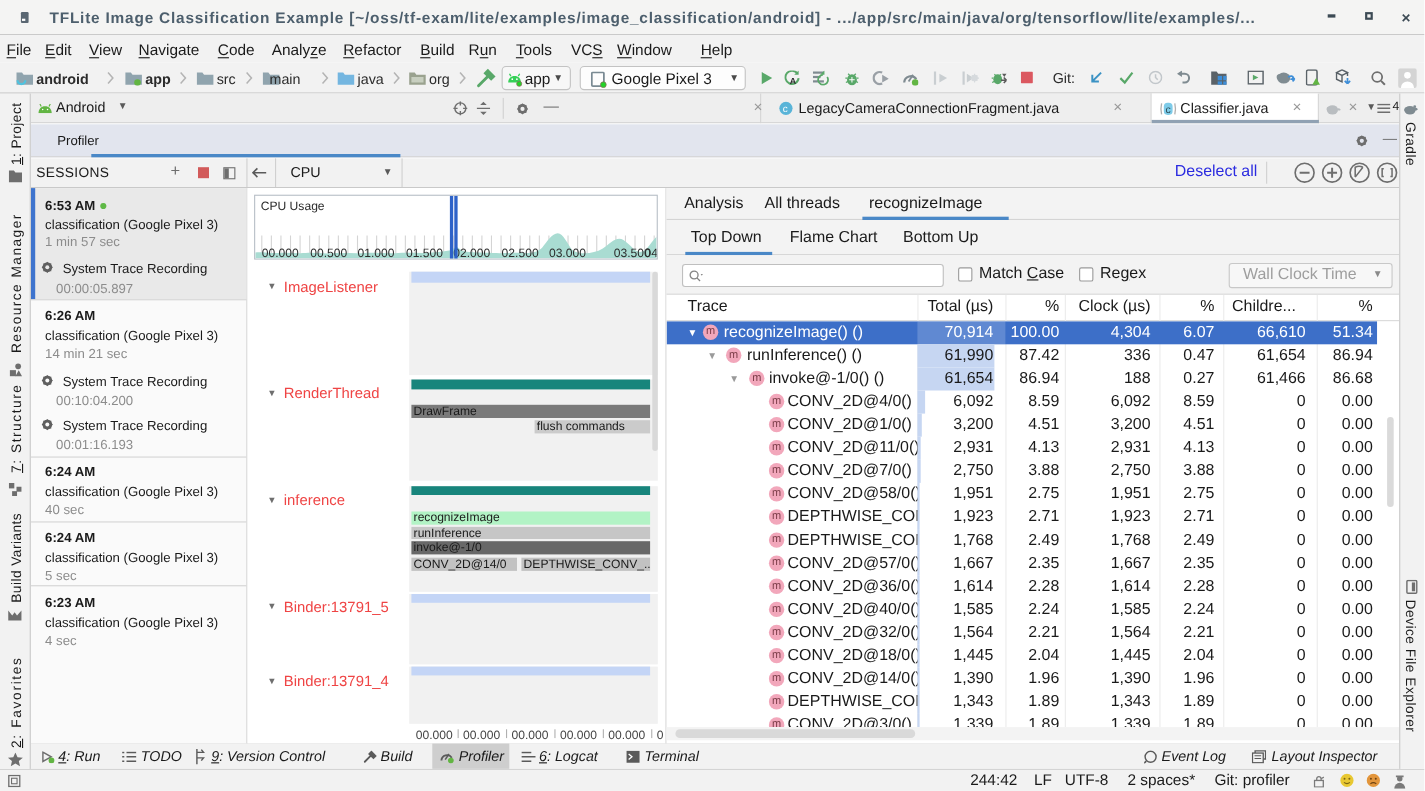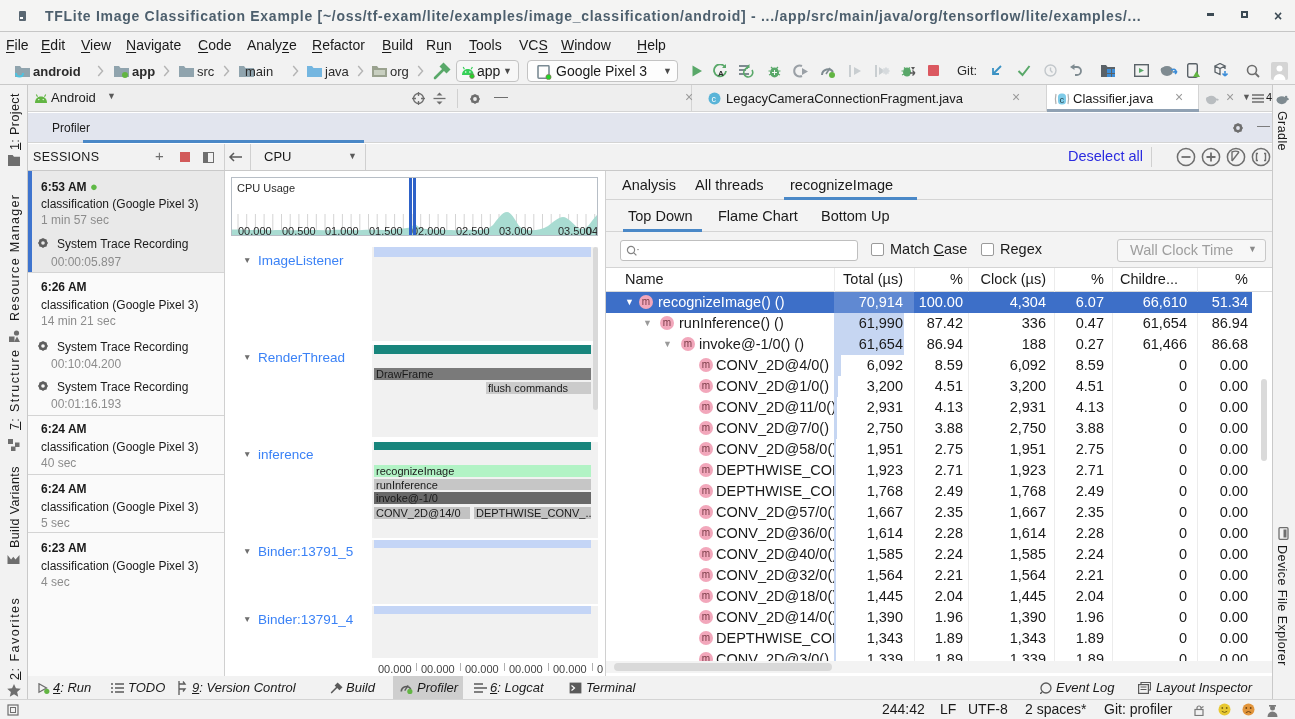--- a/index.html
+++ b/index.html
@@ -27,21 +27,21 @@
 .statusrow { left:0; top:676px; width:1272px; height:23px; background:#f2f2f2; }
 .statusrow span { position:absolute; top:4px; font-size:13px; color:#1a1a1a;font-style:italic; }
 .msgrow { left:0; top:699px; width:1295px; height:20px; background:#f2f2f2; border-top:1px solid #d4d4d4; }
 .msgrow span { position:absolute; top:1px; font-size:14px; color:#1a1a1a; }
 .cpupanel { left:225px; top:171px; width:381px; height:505px; background:#fff; border-right:1px solid #d0d0d0; }
 .tl { top:47px; font-size:11px; color:#2b2b2b; }
 .trackbg { left:147px; width:226px; background:#f1f1f1; }
 .bar { left:149px; width:217px; }
 .seg { font-size:11px; color:#1a1a1a; overflow:hidden; white-space:nowrap; padding-left:2px; line-height:12px; }
 .tri { font-size:8.5px; color:#6e6e6e; }
-.tname { font-size:13.5px; color:#3b82f6; }
+.tname { font-size:13.5px; color:#ef4444; }
 .ax { top:492px; font-size:11px; color:#444; }
 .axt { top:492px; width:1px; height:8px; background:#b0b0b0; }
 .rpanel { left:606px; top:171px; width:666px; height:505px; background:#fff; }
 .cb { width:13px; height:13px; background:#fff; border:1px solid #9a9a9a; border-radius:2px; }
 .hr { top:3px; font-size:14.5px; text-align:right; }
 .gl { top:97px; width:1px; height:393px; background:#ececec; }
 .row { position:absolute; left:0; width:646px; height:21px; font-size:14.5px; }
 .row .num { position:absolute; top:2px; text-align:right; }
 .mic { position:absolute; top:3px; width:14px; height:14px; border-radius:50%; background:#f2a7bb; color:#7a3b47; font-size:10px; text-align:center; line-height:14px; }
 .rtri { position:absolute; top:5px; font-size:9px; }
@@ -558,21 +558,21 @@
     <span class="abs" style="left:284px;top:9px;font-size:14.5px">Match <u>C</u>ase</span>
     <div class="abs cb" style="left:375px;top:11px"></div>
     <span class="abs" style="left:394px;top:9px;font-size:14.5px">Re<u>g</u>ex</span>
     <div class="abs" style="left:511px;top:7px;width:149px;height:23px;background:#f7f7f7;border:1px solid #c8c8c8;border-radius:3px">
       <span class="abs" style="left:12px;top:2px;font-size:14.5px;color:#9e9e9e">Wall Clock Time</span>
       <span class="abs" style="left:130px;top:4px;color:#8a8a8a;font-size:9px">▼</span>
     </div>
   </div>
 
   <div class="abs" style="left:0;top:97px;width:666px;height:24px;background:#fff;border-bottom:1px solid #d9d9d9">
-    <span class="abs" style="left:19px;top:3px;font-size:14.5px">Name</span>
+    <span class="abs" style="left:19px;top:3px;font-size:14.5px">Trace</span>
     <span class="abs hr" style="left:228px;width:69px">Total (µs)</span>
     <span class="abs hr" style="left:308px;width:49px">%</span>
     <span class="abs hr" style="left:362px;width:78px">Clock (µs)</span>
     <span class="abs hr" style="left:448px;width:50px">%</span>
     <span class="abs" style="left:514px;top:3px;font-size:14.5px">Childre...</span>
     <span class="abs hr" style="left:506px;width:136px">%</span>
   </div>
 
   <div class="abs gl" style="left:228px"></div>
   <div class="abs gl" style="left:308px"></div>

